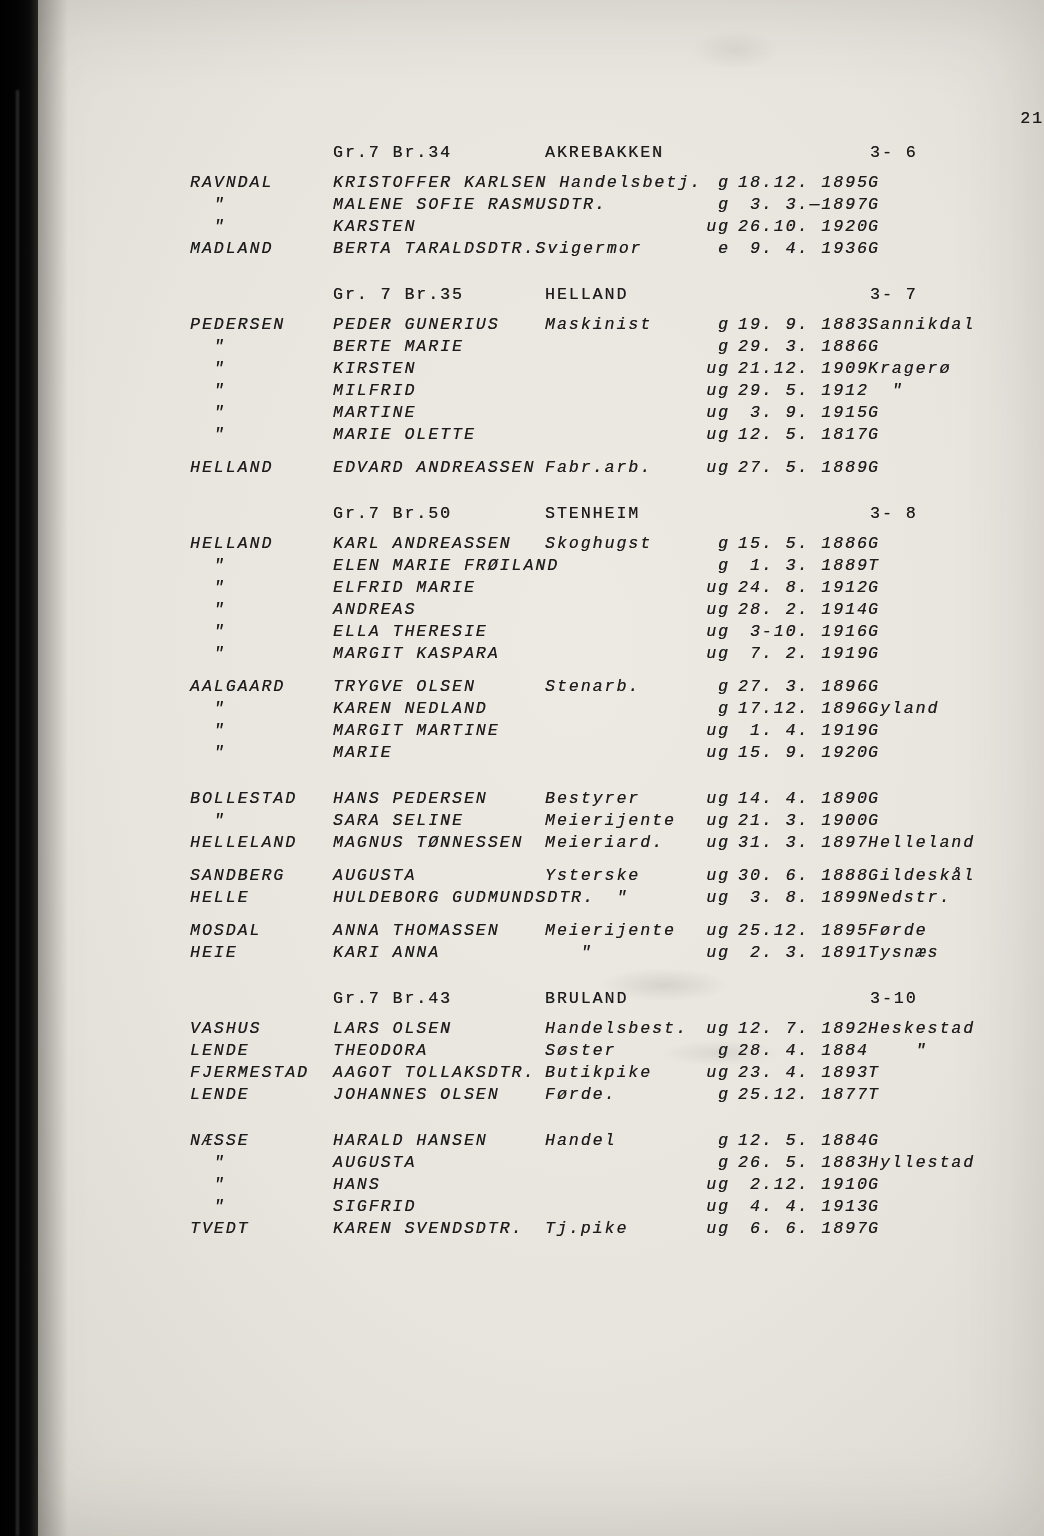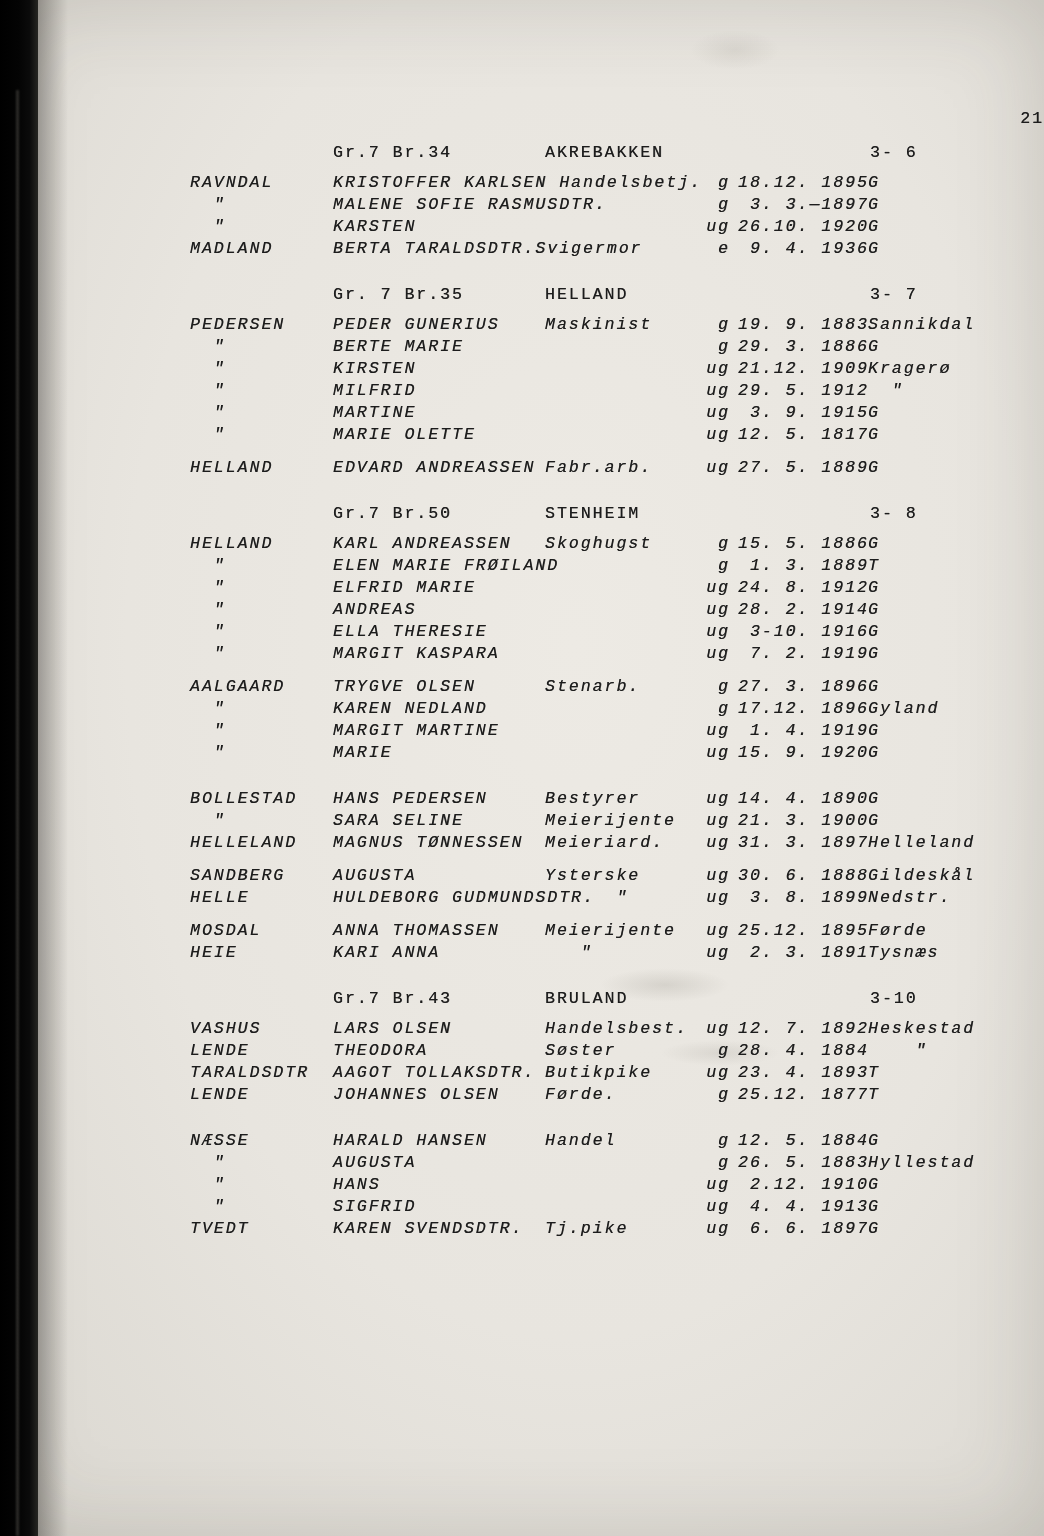--- a/index.html
+++ b/index.html
@@ -400,21 +400,21 @@
   <div class="row">
     <span class="c-surname">LENDE</span>
     <span class="c-name">THEODORA</span>
     <span class="c-occ">Søster</span>
     <span class="c-status">g</span>
     <span class="c-date">28. 4. 1884</span>
     <span class="c-place">    "</span>
   </div>
 
   <div class="row">
-    <span class="c-surname">TARALDSDTR</span>
+    <span class="c-surname">FJERMESTAD</span>
     <span class="c-name">AAGOT TOLLAKSDTR.</span>
     <span class="c-occ">Butikpike</span>
     <span class="c-status">ug</span>
     <span class="c-date">23. 4. 1893</span>
     <span class="c-place">T</span>
   </div>
 
   <div class="row">
     <span class="c-surname">LENDE</span>
     <span class="c-name">JOHANNES OLSEN</span>

